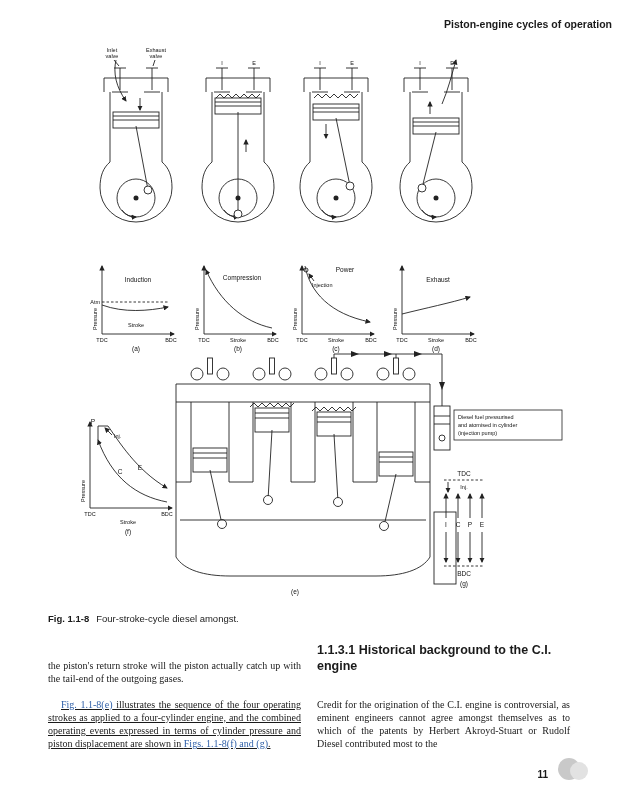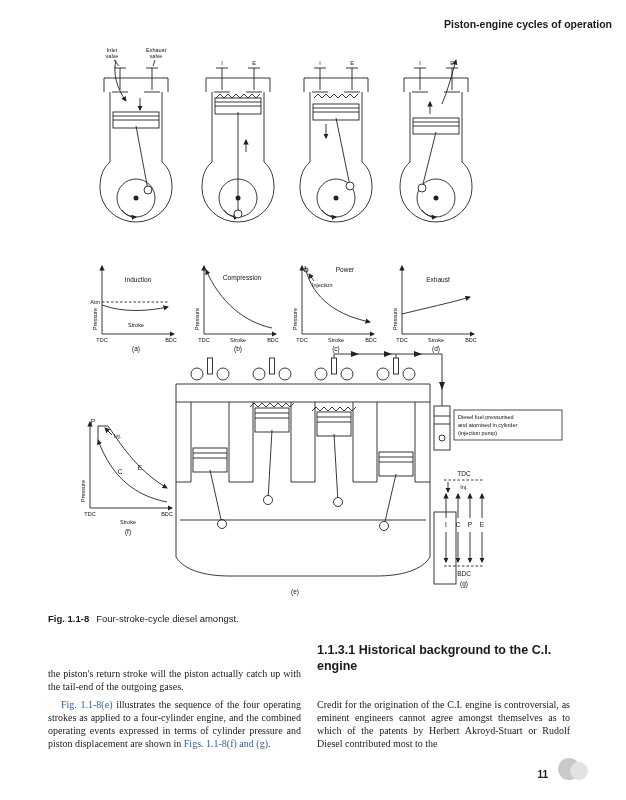--- a/index.html
+++ b/index.html
@@ -25,21 +25,21 @@
   .t6{font:6.5px "Liberation Sans",sans-serif;}
 
   
   .caption{position:absolute;left:48px;top:613px;font:9.5px "Liberation Sans",sans-serif;}
   .cap-label{font-weight:bold;margin-right:7px;}
 
   
   .columns{position:absolute;left:48px;top:640px;width:532px;display:flex;gap:16px;align-items:flex-end;}
   .col{width:253px;}
   .bodyp{margin:0;font-size:10px;line-height:13.2px;text-align:justify;}
-  .bodyp + .bodyp{margin-top:4px;}
+  .bodyp + .bodyp{margin-top:12px;text-decoration:underline;}
   .indent{text-indent:13px;}
   .figlink{color:#2e5fa8;text-decoration:none;cursor:pointer;}
   .subheading{margin:2px 0 23px 0;font:bold 12.5px/1.3 "Liberation Sans",sans-serif;}
 
   
   .footer{position:absolute;right:38px;bottom:20px;display:flex;align-items:flex-end;}
   .pagenum{font:bold 10px "Liberation Sans",sans-serif;margin-right:10px;}
   .foot-circle{border-radius:50%;display:inline-block;}
   .c1{width:22px;height:22px;background:#c9c9c9;}
   .c2{width:18px;height:18px;background:#e2e2e2;margin-left:-10px;}

